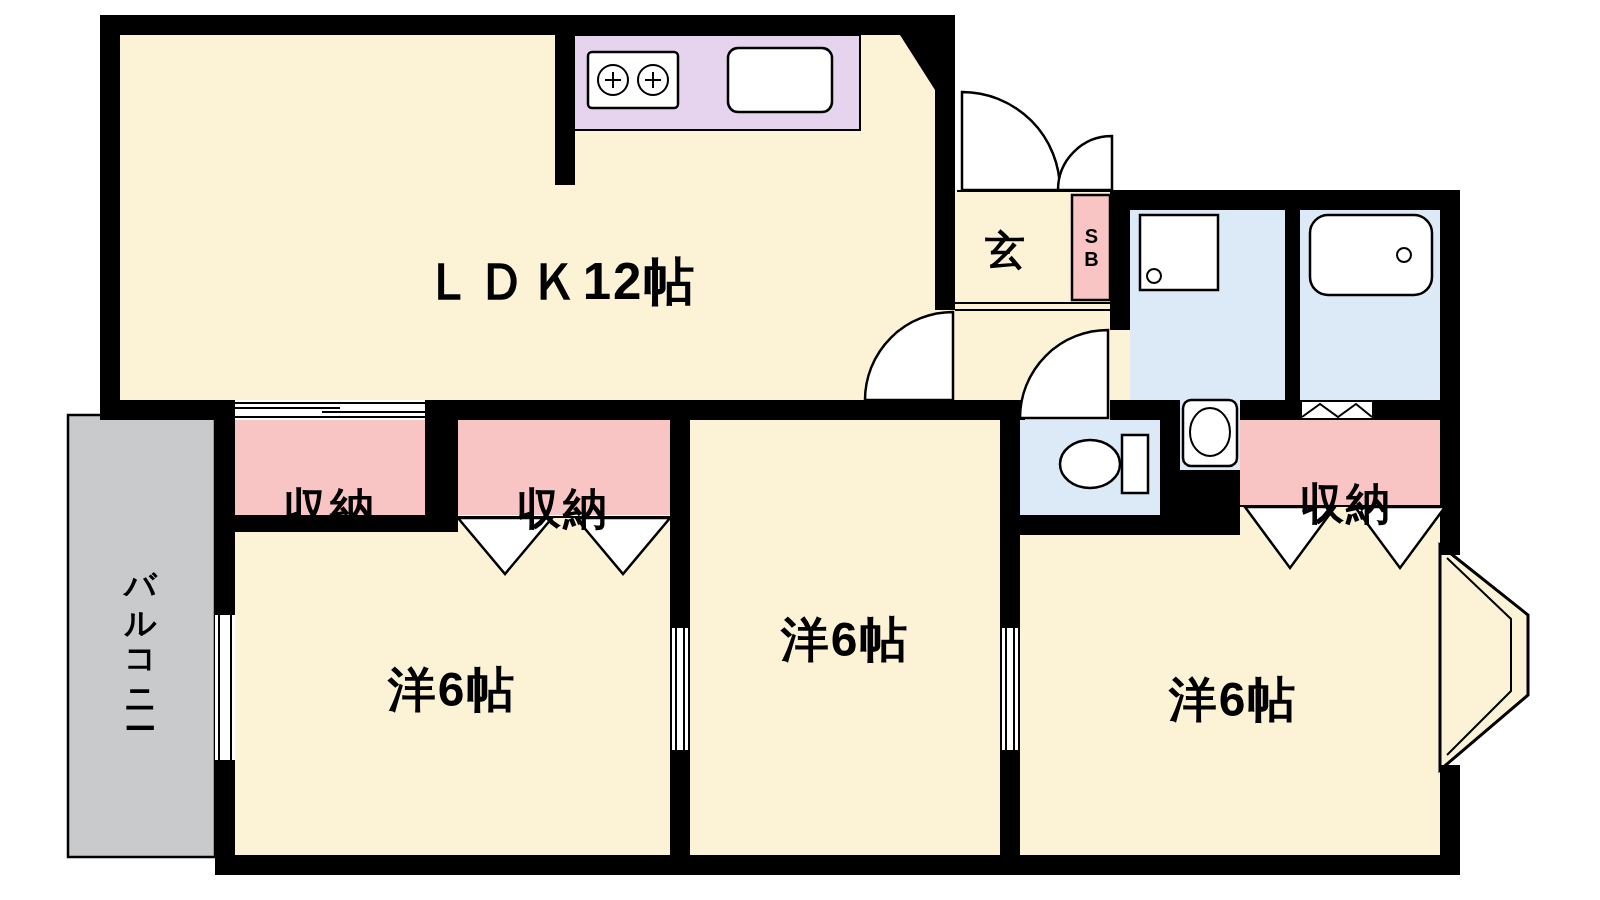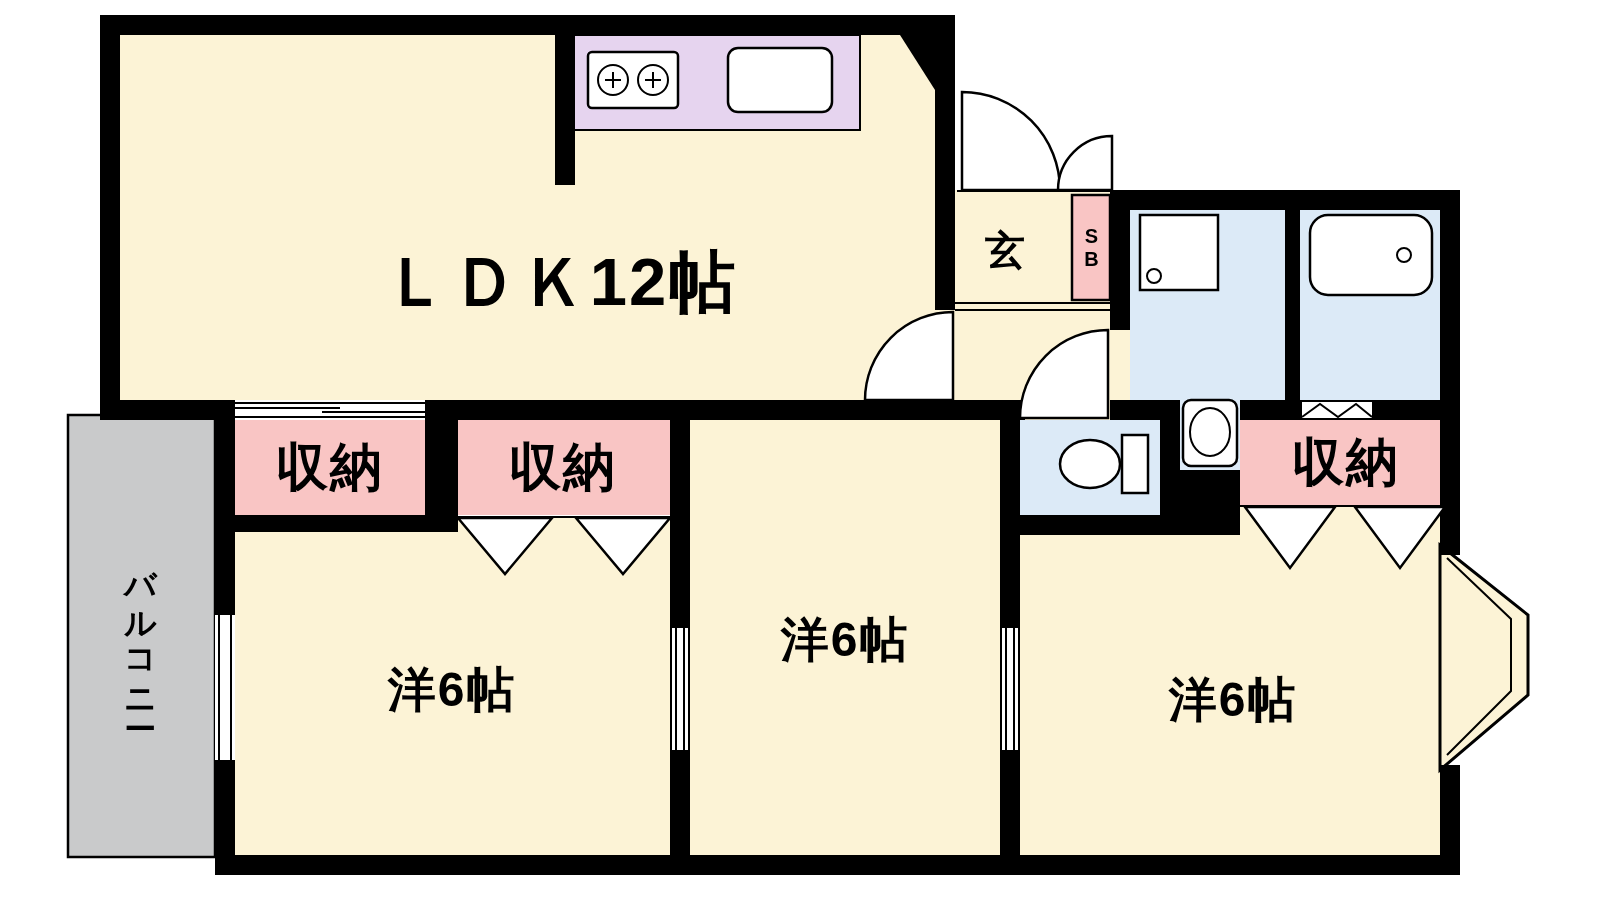--- a/index.html
+++ b/index.html
@@ -12,23 +12,23 @@
   .pink{fill:var(--c-storage,#F9C5C4);}
   .sb{fill:var(--c-storage,#F9C5C4);stroke:#000;stroke-width:2.5;}
   .kit{fill:var(--c-kitchen,#E6D4EF);stroke:#000;stroke-width:2;}
   .balc{fill:var(--c-balcony,#C9CACB);stroke:#000;stroke-width:2.5;}
   .bay{fill:var(--c-room,#FCF3D6);stroke:#000;stroke-width:3;}
   .fx{fill:#fff;stroke:#000;stroke-width:2.5;}
   .door{fill:#fff;stroke:#000;stroke-width:2.5;}
   .thin{fill:none;stroke:#000;stroke-width:2;}
   .white{fill:#fff;}
   .lbl{position:absolute;transform:translate(-50%,-50%);font-weight:bold;color:#000;white-space:nowrap;letter-spacing:2px;line-height:1.05;}
-  .lbl-ldk{font-size:67px;}
+  .lbl-ldk{font-size:51px;}
   .lbl-room{font-size:48px;}
-  .lbl-storage{font-size:52px;}
+  .lbl-storage{font-size:44px;margin-top:42px;}
   .lbl-genkan{font-size:40px;}
   .lbl-sb{font-size:20px;writing-mode:vertical-rl;text-orientation:upright;letter-spacing:1px;}
   .lbl-balcony{font-size:32px;writing-mode:vertical-rl;letter-spacing:4px;}
 </style>
 </head>
 <body>
 
 <div class="plan">
   <svg width="1600" height="900" viewBox="0 0 1600 900">
 

